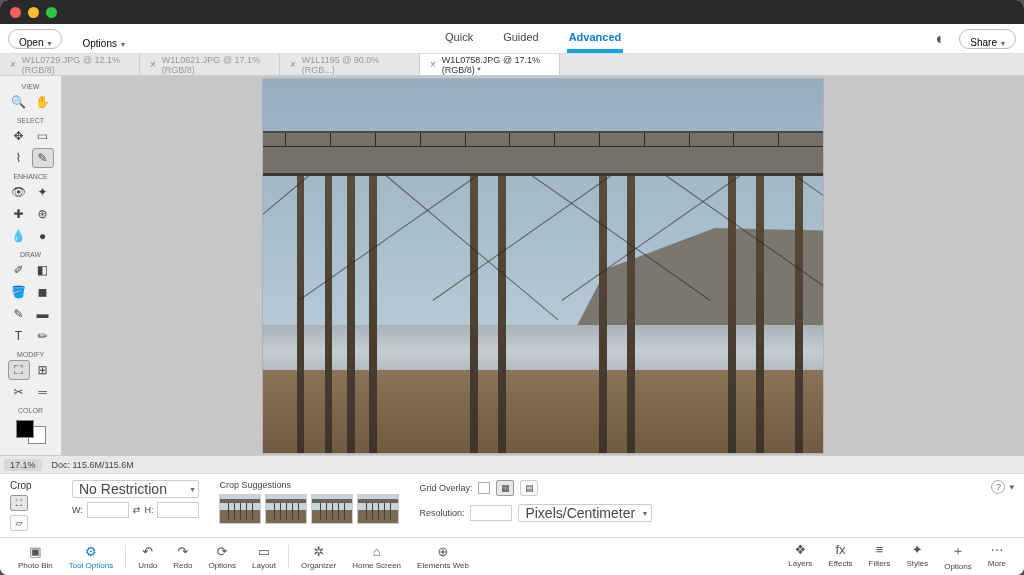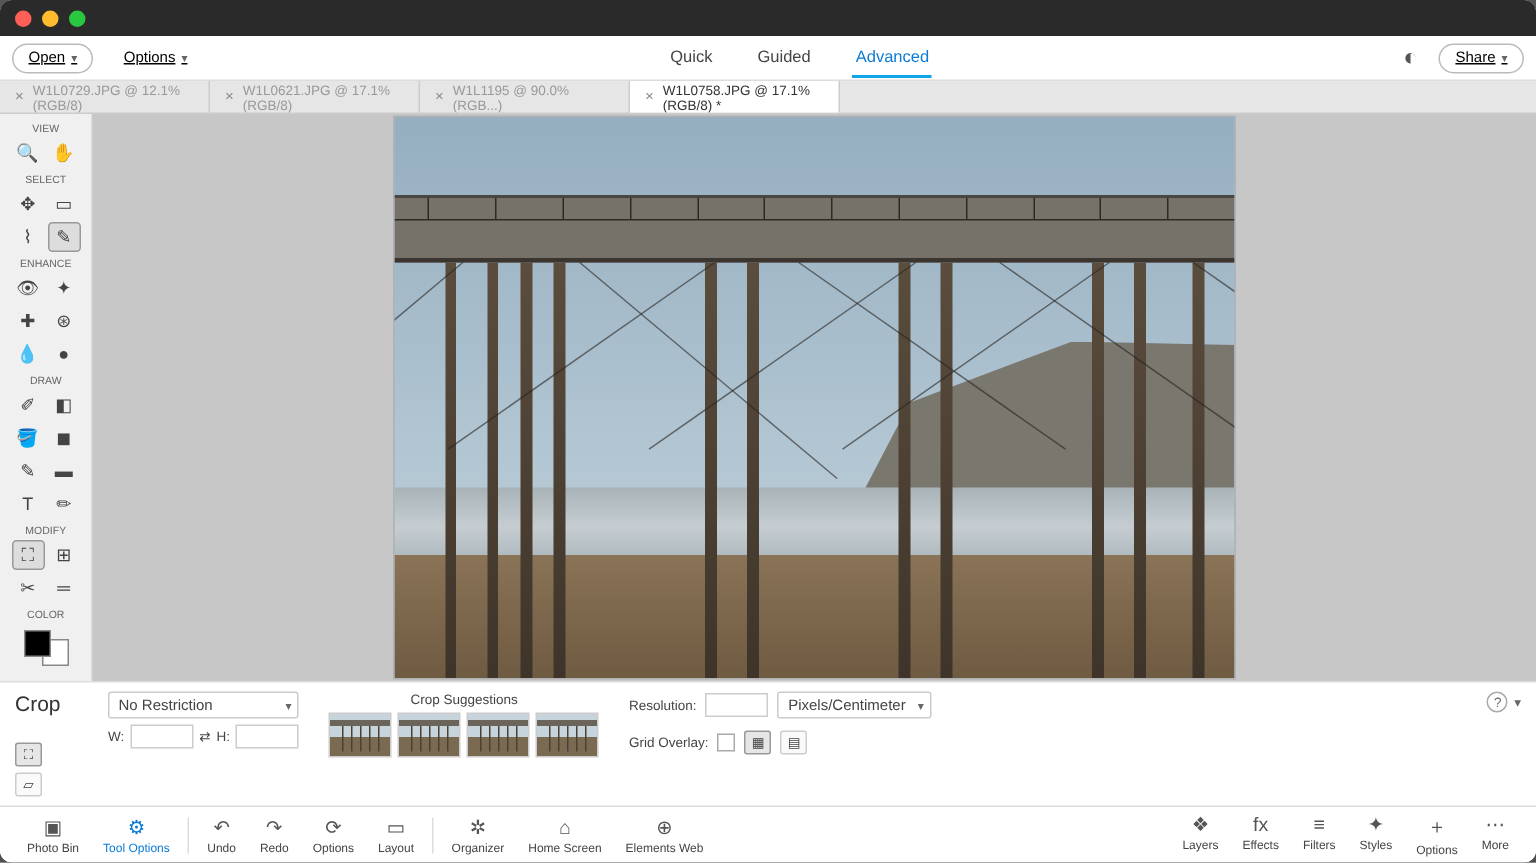--- a/index.html
+++ b/index.html
@@ -6,25 +6,25 @@
 body { width: 1024px; height: 575px; overflow: hidden; background: #5a5a5a; }
 
 .window { width: 1024px; height: 575px; background: #f5f5f5; border-radius: 8px; overflow: hidden; display: flex; flex-direction: column; box-shadow: 0 2px 10px rgba(0,0,0,0.3); }
 
 .titlebar { height: 24px; background: #2a2a2a; display: flex; align-items: center; padding: 0 10px; gap: 7px; }
 .traffic { display:flex; gap:7px; }
 .tl { width: 11px; height: 11px; border-radius: 50%; }
 .tl.r{background:#ff5f57}.tl.y{background:#febc2e}.tl.g{background:#28c840}
 
 .topbar { height: 30px; background: #fff; border-bottom: 1px solid #ddd; display: flex; align-items: center; padding: 0 8px; }
-.btn-pill { border:1px solid #bbb; background:#fff; border-radius:14px; height:20px; padding:0 10px; font-size:10px; display:flex; align-items:center; gap:4px; cursor:pointer;text-decoration:underline; }
+.btn-pill { border:1px solid #bbb; background:#fff; border-radius:14px; height:20px; padding:0 10px; font-size:10px; display:flex; align-items:flex-end; gap:4px; cursor:pointer; }
 .btn-pill .chev{font-size:8px;color:#666}
 .modetabs { flex:1; display:flex; justify-content:center; gap:26px; font-size:11px; }
 .modetab { padding:6px 2px; color:#444; cursor:pointer; }
-.modetab.active{ color:#0a7ad6; border-bottom:2px solid #0ea5e9; font-weight:400; }
+.modetab.active{ color:#0a7ad6; border-bottom:4px solid #0ea5e9; font-weight:700; }
 .topright{display:flex;align-items:center;gap:10px}
 .iconbtn{width:18px;height:18px;display:flex;align-items:center;justify-content:center;color:#555}
 
 .doctabs { height: 22px; background:#e6e6e6; display:flex; font-size:9px; border-bottom:1px solid #ccc; }
 .doctab { padding:3px 10px; color:#999; border-right:1px solid #ccc; display:flex; gap:6px; align-items:center; max-width:140px; overflow:hidden; }
 .doctab.active{ background:#fff; color:#333; }
 .doctab .x{font-size:10px;color:#888}
 
 .main { flex:1; display:flex; background:#c7c7c7; overflow:hidden; }
 
@@ -48,24 +48,24 @@
 .rail{position:absolute;top:0;left:0;right:0;height:36%;border-bottom:1px solid #2d2a24}
 .railv{position:absolute;top:0;width:1px;height:100%;background:#2d2a24}
 .pill{position:absolute;top:26%;width:1.4%;bottom:0;background:linear-gradient(180deg,#5b4d3d,#3e342a)}
 .cross{position:absolute;top:26%;bottom:22%;width:1px;background:rgba(40,35,30,0.6);transform-origin:top}
 
 .statusbar{height:18px;background:#e8e8e8;display:flex;align-items:center;font-size:9px;color:#444;border-top:1px solid #ccc;padding:0 4px;gap:10px}
 .zoombox{background:#d8d8d8;padding:1px 6px;border-radius:2px}
 
 .optpanel{background:#fff;border-top:1px solid #ddd;padding:6px 10px;display:flex;font-size:9px;color:#444;gap:20px;align-items:flex-start}
 .optcol{display:flex;flex-direction:column;gap:4px}
-.optlabel{font-size:14px;color:#333;margin-bottom:14px}
+.optlabel{font-size:10px;color:#333;margin-bottom:0}
 .microbtn{width:18px;height:16px;border:1px solid #ccc;border-radius:2px;display:flex;align-items:center;justify-content:center;font-size:9px;background:#fafafa}
 .sel2{background:#e6e6e6;border-color:#999}
-.dd{border:1px solid #ccc;height:18px;padding:0 16px 0 6px;font-size:10px;border-radius:2px;display:flex;align-items:center;position:relative;min-width:100px;background:#fff}
+.dd{border:1px solid #ccc;height:18px;padding:0 16px 0 6px;font-size:14px;border-radius:2px;display:flex;align-items:center;position:relative;min-width:100px;background:#fff}
 .dd::after{content:"▾";position:absolute;right:4px;font-size:8px;color:#666}
 .inp{width:42px;height:16px;border:1px solid #ccc;font-size:9px;padding:0 2px}
 .thumbs{display:flex;gap:4px}
 .thumb{width:42px;height:30px;background:linear-gradient(#c8d4db 55%,#7b6a52 55%);border:1px solid #ccc;position:relative}
 .thumb::before{content:"";position:absolute;top:16%;left:0;right:0;height:12%;background:#6a645a}
 .thumb::after{content:"";position:absolute;top:28%;left:18%;width:1px;bottom:10%;background:#4a4035;box-shadow:6px 0 #4a4035,12px 0 #4a4035,18px 0 #4a4035,24px 0 #4a4035}
 .chkbox{width:12px;height:12px;border:1px solid #aaa;background:#fff}
 .opt-right{margin-left:auto;display:flex;align-items:center;gap:4px;color:#666}
 .help-icon{width:14px;height:14px;border:1px solid #aaa;border-radius:50%;display:flex;align-items:center;justify-content:center;font-size:9px}
 
@@ -233,58 +233,62 @@
         <div class="cross" style="left:38%;transform:rotate(55deg);height:58%"></div>
         <div class="cross" style="left:48%;transform:rotate(-55deg);height:58%"></div>
         <div class="cross" style="left:62%;transform:rotate(55deg);height:58%"></div>
         <div class="cross" style="left:72%;transform:rotate(-55deg);height:58%"></div>
         <div class="cross" style="left:85%;transform:rotate(55deg);height:58%"></div>
         <div class="cross" style="left:95%;transform:rotate(-55deg);height:58%"></div>
       </div>
     </div>
   </div>
 
+  <div class="statusbar">
+    <div class="zoombox">17.1%</div>
+    <div>Doc: 115.6M/115.6M</div>
+  </div>
 
   <div class="optpanel">
     <div class="optcol" style="width:42px">
       <div class="optlabel">Crop</div>
       <div class="microbtn sel2">⛶</div>
       <div class="microbtn">▱</div>
     </div>
     <div class="optcol">
       <div class="dd">No Restriction</div>
       <div style="display:flex;gap:4px;align-items:center">
         <span>W:</span>
           <input class="inp" style="">
         <span>⇄</span>
         <span>H:</span>
           <input class="inp" style="">
       </div>
     </div>
-    <div class="optcol" style="align-items:center">
+    <div class="optcol" style="align-items:flex-start">
       <div>Crop Suggestions</div>
       <div class="thumbs">
         <div class="thumb"></div>
         <div class="thumb"></div>
         <div class="thumb"></div>
         <div class="thumb"></div>
       </div>
     </div>
     <div class="optcol" style="gap:8px">
       <div style="display:flex;gap:6px;align-items:center">
-        <span>Resolution:</span>
-        <input class="inp" style="">
-        <div class="dd" style="min-width:90px">Pixels/Centimeter</div>
-      </div>
-      <div style="display:flex;gap:6px;align-items:center">
         <span>Grid Overlay:</span>
         <div class="chkbox"></div>
         <div class="microbtn sel2">▦</div>
         <div class="microbtn">▤</div>
       </div>
+      <div style="display:flex;gap:6px;align-items:center">
+        <span>Resolution:</span>
+        <input class="inp" style="">
+        <div class="dd" style="min-width:90px">Pixels/Centimeter</div>
+      </div>
     </div>
     <div class="opt-right">
       <div class="help-icon">?</div>
       <span style="font-size:9px">▾</span>
     </div>
   </div>
 
   <div class="bottombar">
     <div class="bb-item">
         <div class="ic">▣</div>

